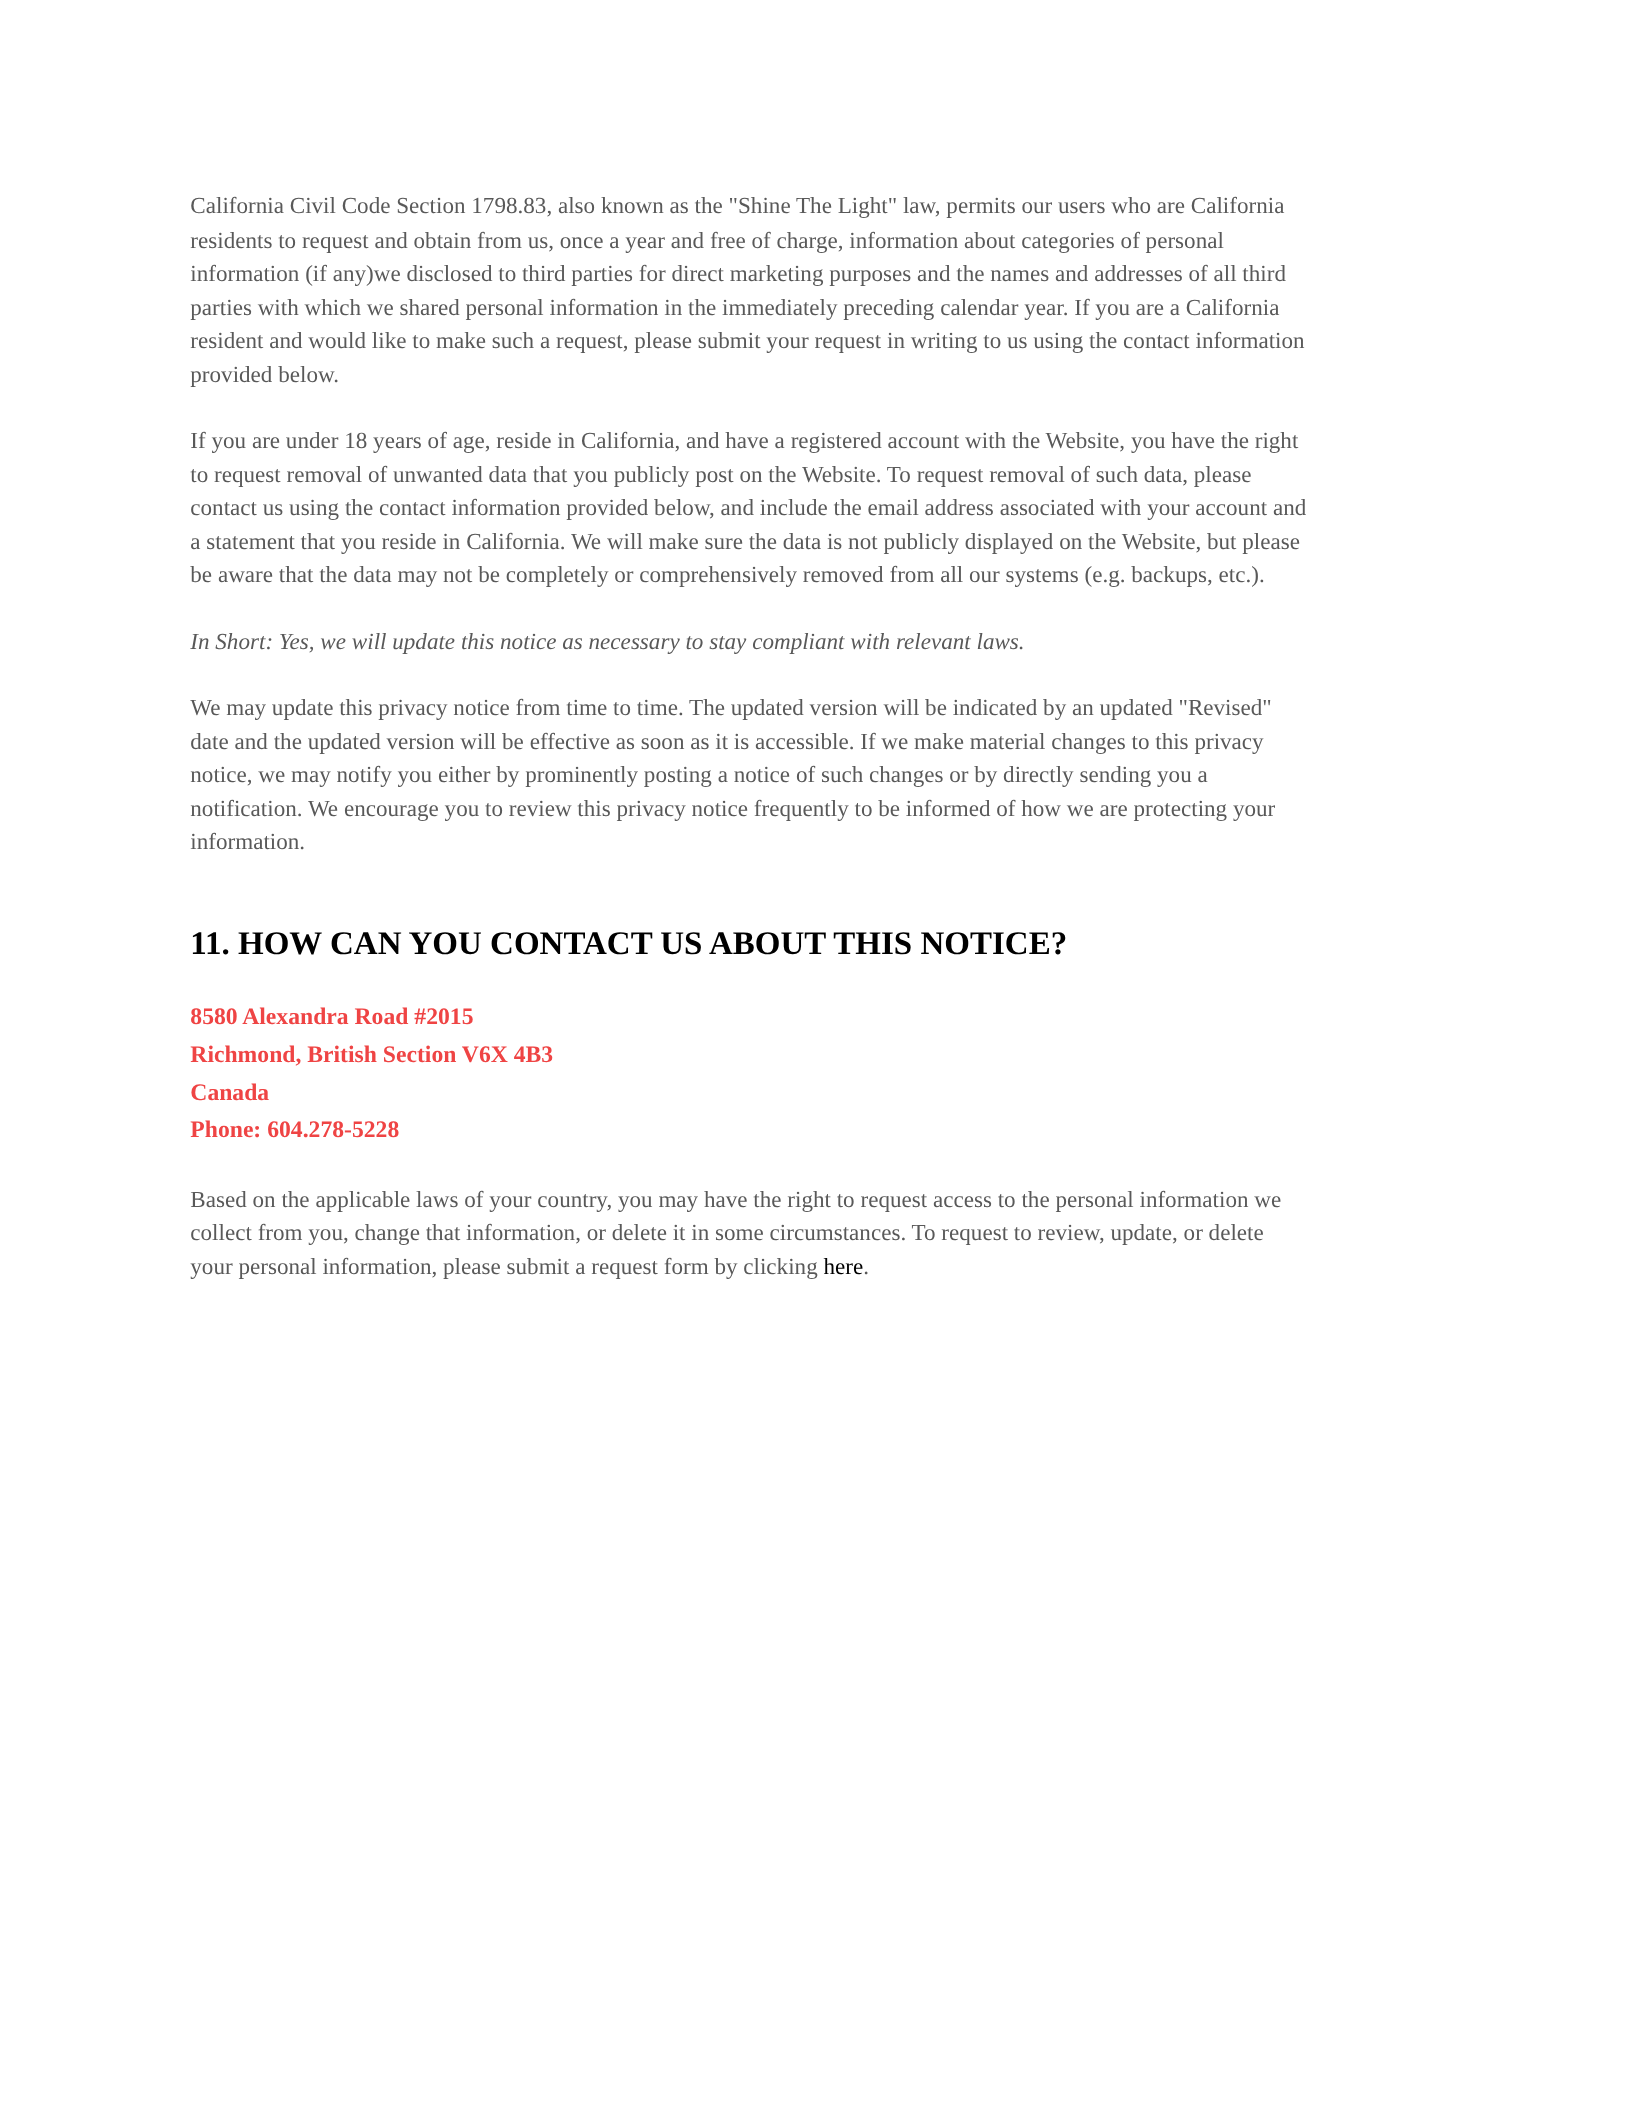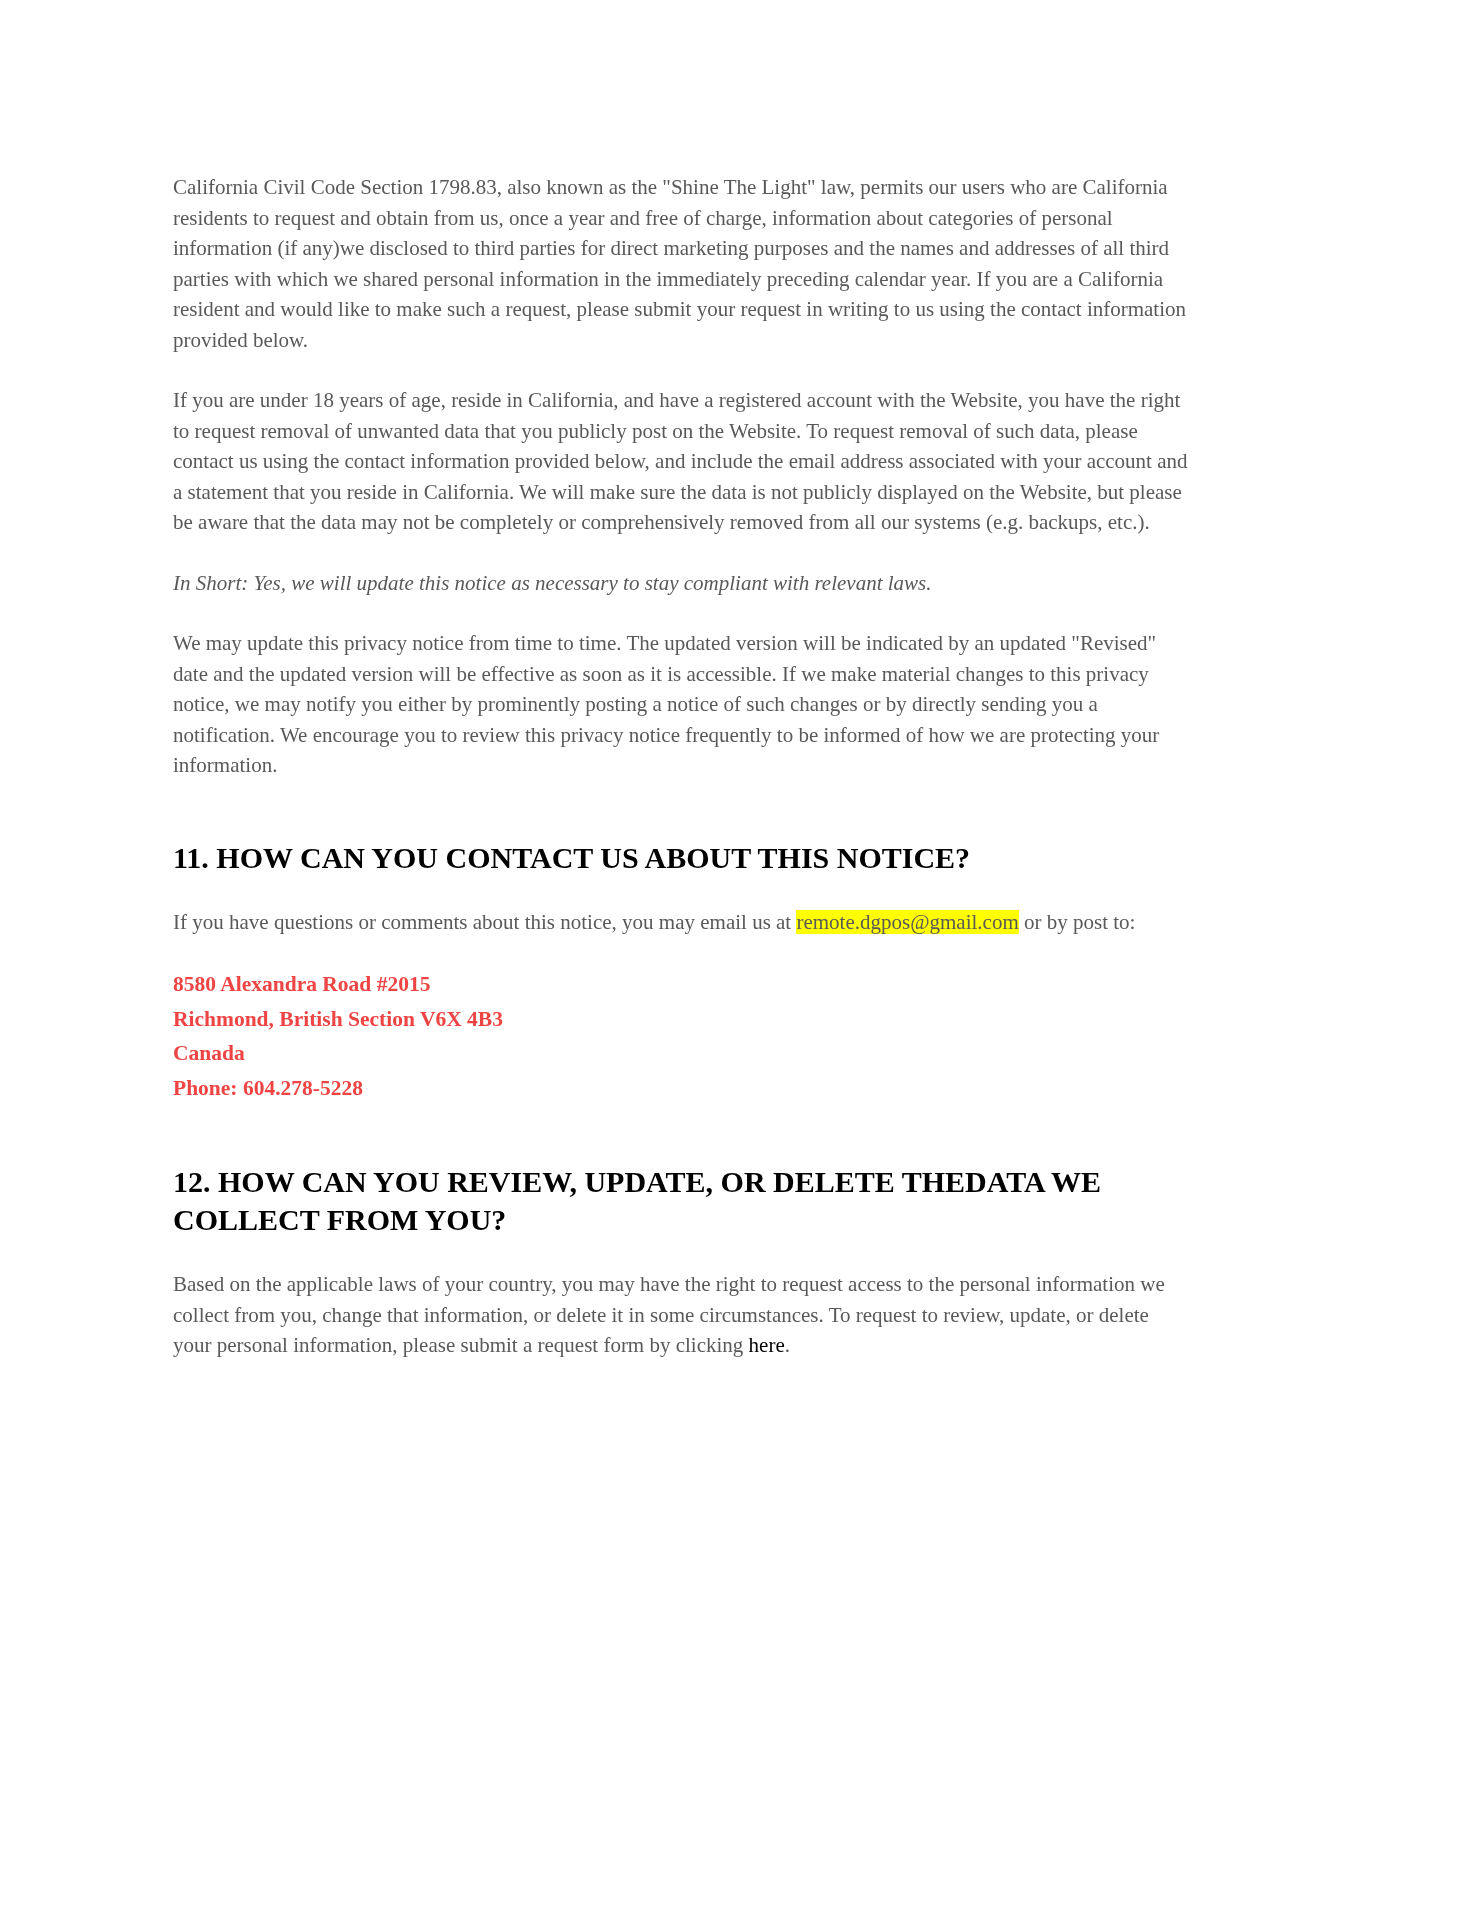--- a/index.html
+++ b/index.html
@@ -74,25 +74,21 @@
     <p class="body">If you are under 18 years of age, reside in California, and have a registered account with the Website, you have the right to request removal of unwanted data that you publicly post on the Website. To request removal of such data, please contact us using the contact information provided below, and include the email address associated with your account and a statement that you reside in California. We will make sure the data is not publicly displayed on the Website, but please be aware that the data may not be completely or comprehensively removed from all our systems (e.g. backups, etc.).</p>
 
 
     <p class="body inshort"><strong>In Short:</strong>
       <span>Yes, we will update this notice as necessary to stay compliant with relevant laws.</span></p>
 
     <p class="body">We may update this privacy notice from time to time. The updated version will be indicated by an updated "Revised" date and the updated version will be effective as soon as it is accessible. If we make material changes to this privacy notice, we may notify you either by prominently posting a notice of such changes or by directly sending you a notification. We encourage you to review this privacy notice frequently to be informed of how we are protecting your information.</p>
 
     <h2 class="section-heading">11. HOW CAN YOU CONTACT US ABOUT THIS NOTICE?</h2>
 
-    <p class="body"><span>If you have questions or comments about this notice, you may email us at</span>
-      <mark class="email-highlight">remote.dgpos@gmail.com</mark>
-      <span>or by post to:</span></p>
 
     <p class="address"><span>8580 Alexandra Road #2015</span><br><span>Richmond, British Section V6X 4B3</span><br><span>Canada</span><br><span>Phone: 604.278-5228</span></p>
 
-    <h2 class="section-heading">12. HOW CAN YOU REVIEW, UPDATE, OR DELETE THEDATA WE COLLECT FROM YOU?</h2>
 
     <p class="body"><span>Based on the applicable laws of your country, you may have the right to request access to the personal information we collect from you, change that information, or delete it in some circumstances. To request to review, update, or delete your personal information, please submit a request form by clicking</span>
       <a class="here-link">here</a><span>.</span></p>
 
   </div>
 </div>
 
 </body></html>

